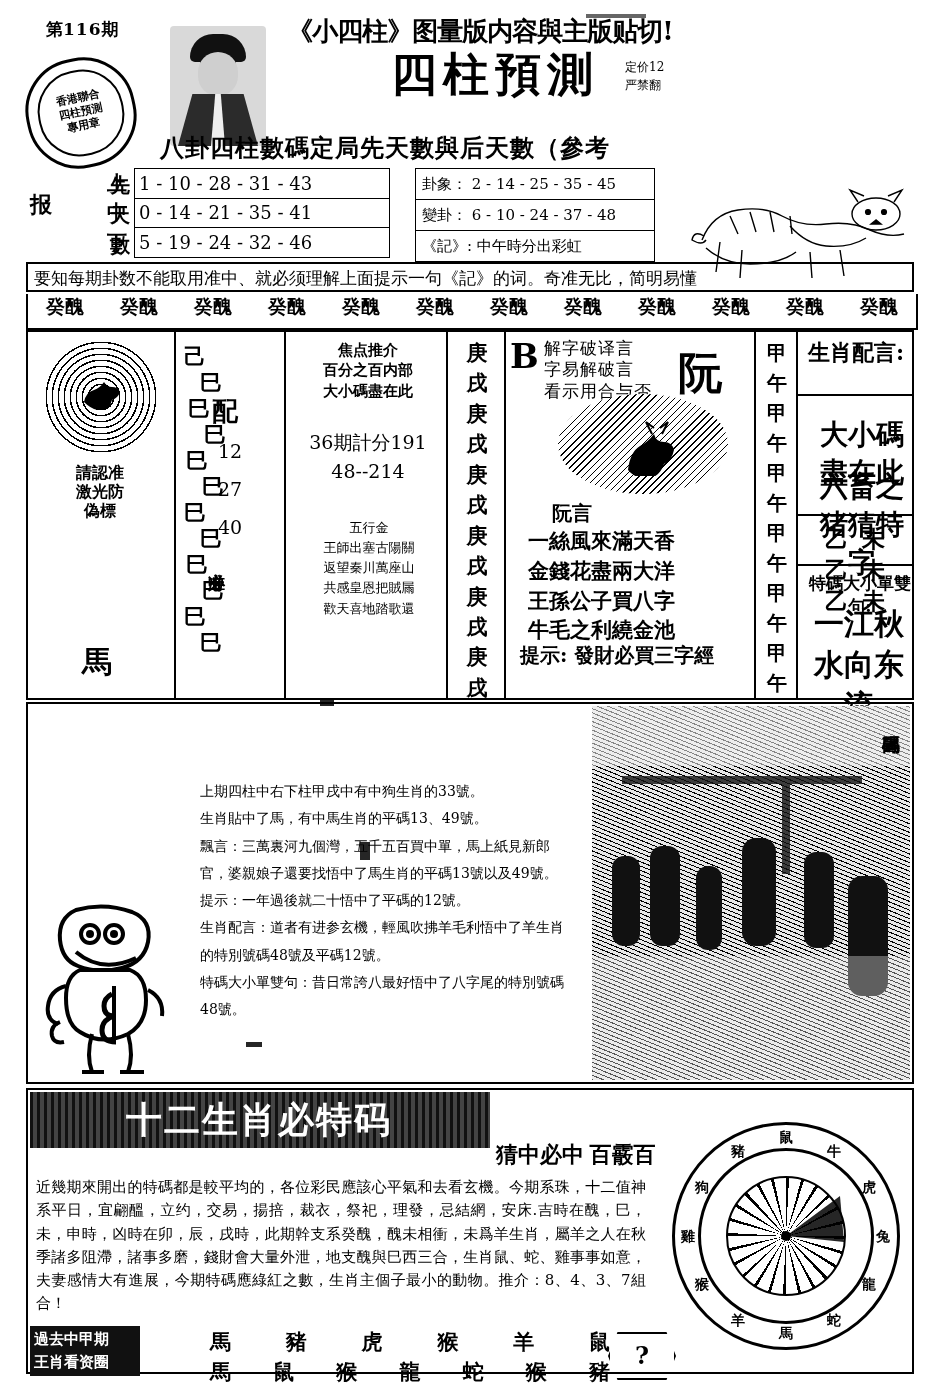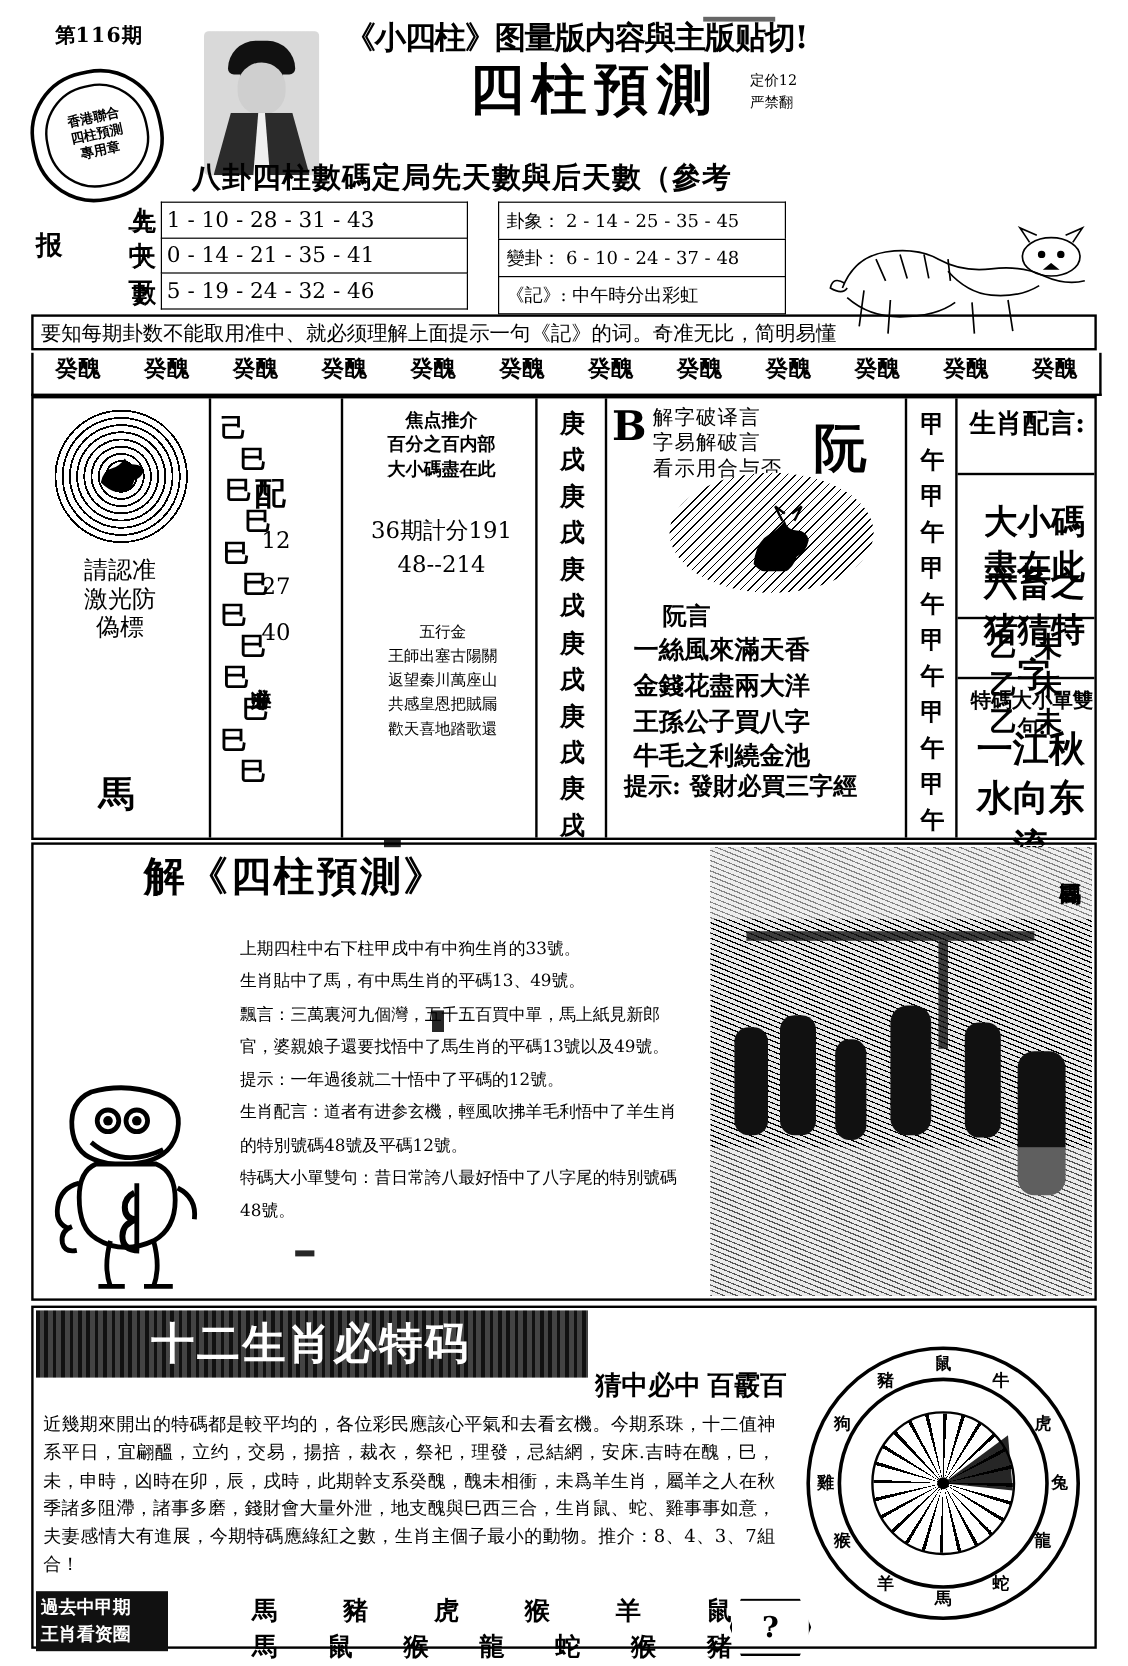--- a/index.html
+++ b/index.html
@@ -56,21 +56,21 @@
 
   
   #grid{left:26px;top:330px;width:888px;height:370px;border:2px solid #000;box-sizing:border-box;display:flex;}
   .cell{border-right:2px solid #000;box-sizing:border-box;position:relative;}
   .cell:last-child{border-right:none;text-align:center;}
   
   #c1{width:148px;}
   #spiral{position:absolute;left:14px;top:6px;width:118px;height:118px;border-radius:60px;
      background:repeating-radial-gradient(circle at 50% 50%, #000 0 1.5px, #fff 1.5px 6px);}
   #spiral .horse{position:absolute;left:38px;top:42px;width:42px;height:30px;}
-  #c1 .vtxt{position:absolute;left:42px;top:132px;font-size:20px;font-weight:normal;
+  #c1 .vtxt{position:absolute;left:42px;top:132px;font-size:16px;font-weight:bold;
             font-family:"DejaVu Serif",serif;line-height:1.18;text-align:center;width:60px;}
   #c1 .horse2{position:absolute;left:54px;top:310px;font-size:30px;font-weight:bold;font-family:"DejaVu Serif",serif;}
   
   #c2{width:110px;}
   #c2 .pei{position:absolute;left:36px;top:62px;font-size:26px;font-weight:bold;font-family:"DejaVu Serif",serif;}
   #c2 .n{position:absolute;left:42px;font-size:19px;font-family:"DejaVu Serif",serif;}
   #c2 .must{position:absolute;left:30px;top:228px;font-size:17px;font-weight:bold;font-family:"DejaVu Serif",serif;
             writing-mode:vertical-rl;text-orientation:upright;}
   #c2 .si{position:absolute;font-size:22px;font-weight:bold;font-family:"DejaVu Serif",serif;}
   
@@ -343,21 +343,20 @@
       <div class="big2">六畜之猪猜特字</div>
       <div class="hr" style="top:182px"></div>
       <div class="yw">乙未 乙未 乙未</div>
       <div class="hr" style="top:232px"></div>
       <div class="t2">特碼大小單雙句:</div>
       <div class="big3">一江秋水向东流</div>
     </div>
   </div>
 
   <div class="abs" id="mid"></div>
-  <div id="midtitle">解《四柱預測》</div>
   <div id="midtext">
     <div>上期四柱中右下柱甲戌中有中狗生肖的33號。</div>
     <div>生肖貼中了馬，有中馬生肖的平碼13、49號。</div>
     <div>飄言：三萬裏河九個灣，五千五百買中單，馬上紙見新郎官，婆親娘子還要找悟中了馬生肖的平碼13號以及49號。</div>
     <div>提示：一年過後就二十悟中了平碼的12號。</div>
     <div>生肖配言：道者有进参玄機，輕風吹拂羊毛利悟中了羊生肖的特別號碼48號及平碼12號。</div>
     <div>特碼大小單雙句：昔日常誇八最好悟中了八字尾的特別號碼48號。</div>
   </div>
 
   <svg id="mascot" viewBox="0 0 170 190">

